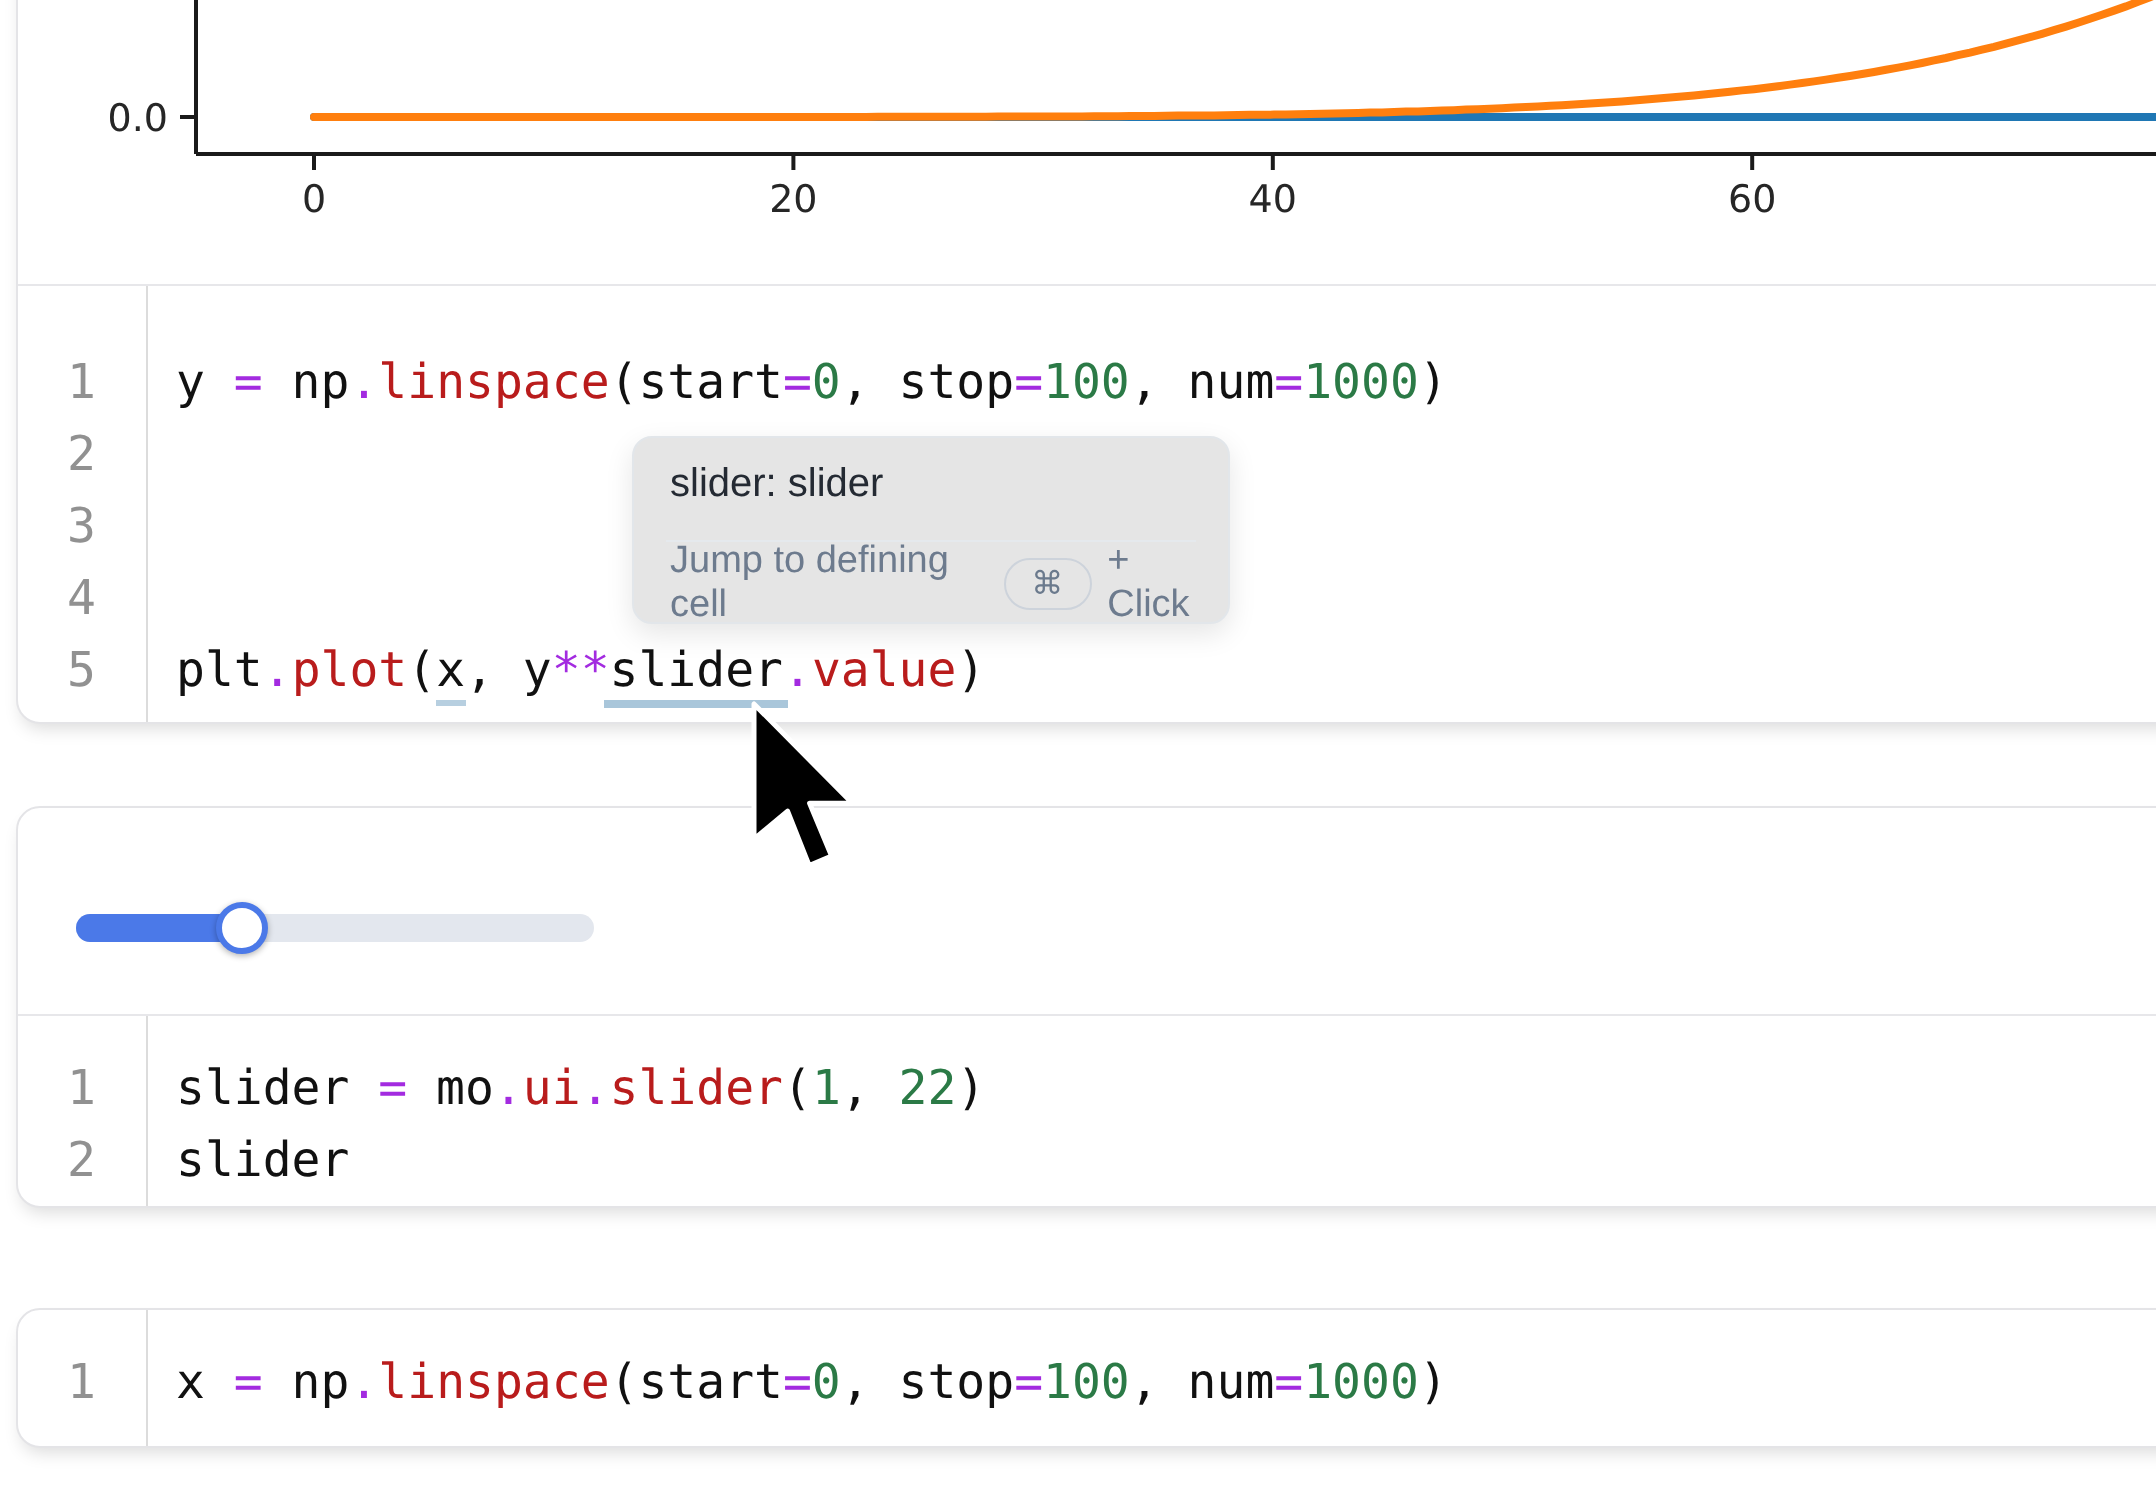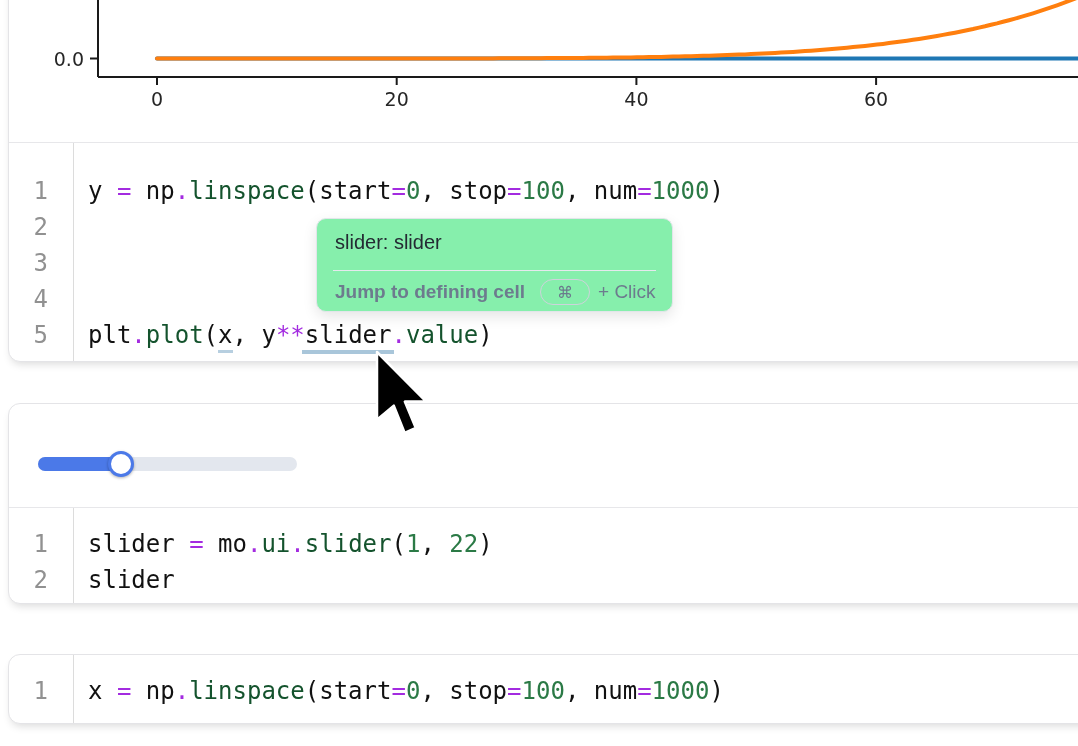--- a/index.html
+++ b/index.html
@@ -25,47 +25,47 @@
 
   .gutter-line{position:absolute;top:0;bottom:0;left:64px;width:1px;background:#dcdcdc;}
 
   .code-line{display:flex;height:36px;line-height:36px;
              font-family:"DejaVu Sans Mono",monospace;font-size:24px;white-space:pre;}
   .ln{width:39px;text-align:right;color:#919191;flex:none;}
   .code-text{margin-left:40px;color:#111;}
 
   .tok-d{color:#111111;}
   .tok-o{color:#a32be0;}
-  .tok-f{color:#14532d;}
+  .tok-f{color:#b91c1c;}
   .tok-n{color:#2b7a46;}
   .tok-du{color:#111;border-bottom:3px solid #b7cfe0;padding-bottom:1px;cursor:pointer;}
   .tok-duh{color:#111;border-bottom:4px solid #a9c6da;padding-bottom:1px;
            margin:0 -3px;padding-left:3px;padding-right:3px;cursor:pointer;}
 
   
   #chart-svg{position:absolute;left:0;top:0;pointer-events:none;z-index:3;}
 
   
   .slider-widget{position:absolute;left:29px;top:46px;width:259px;height:28px;}
   .slider-track{position:absolute;left:0;top:7px;width:259px;height:14px;
                 background:#e3e7ee;border-radius:7px;}
   .slider-fill{position:absolute;left:0;top:7px;height:14px;background:#4b79e8;border-radius:7px;}
   .slider-thumb{position:absolute;top:1px;width:26px;height:26px;background:#fff;
                 border:3px solid #4b79e8;border-radius:50%;box-sizing:border-box;
                 box-shadow:0 1px 3px rgba(0,0,0,.3);}
 
   
-  .tooltip{position:absolute;left:316px;top:218px;width:357px;height:94px;
-           background:#86efac;border:1px solid #e2e6ea;border-radius:10px;
+  .tooltip{position:absolute;left:316px;top:218px;width:299px;height:94px;
+           background:#e5e5e5;border:1px solid #e2e6ea;border-radius:10px;
            box-shadow:0 5px 14px rgba(0,0,0,.10);z-index:5;box-sizing:border-box;}
   .tt-title{position:absolute;left:18px;top:12px;font-size:20px;color:#242a33;}
   .tt-divider{position:absolute;left:16px;right:16px;top:51px;height:1px;background:#e5e9ed;}
   .tt-row{position:absolute;left:18px;right:10px;top:52px;height:42px;
           display:flex;align-items:center;color:#6d7b8e;font-size:19px;}
-  .tt-action{margin-right:15px;font-weight:bold;}
+  .tt-action{margin-right:15px;}
   .tt-key{display:inline-flex;align-items:center;justify-content:center;
           width:50px;height:26px;border:1.5px solid #cdd3db;border-radius:13px;
           font-size:16px;color:#6b7a8d;margin-right:8px;box-sizing:border-box;}
 
   
   #cursor{position:absolute;left:370px;top:348px;z-index:6;pointer-events:none;}
 </style>
 </head>
 <body>
 

